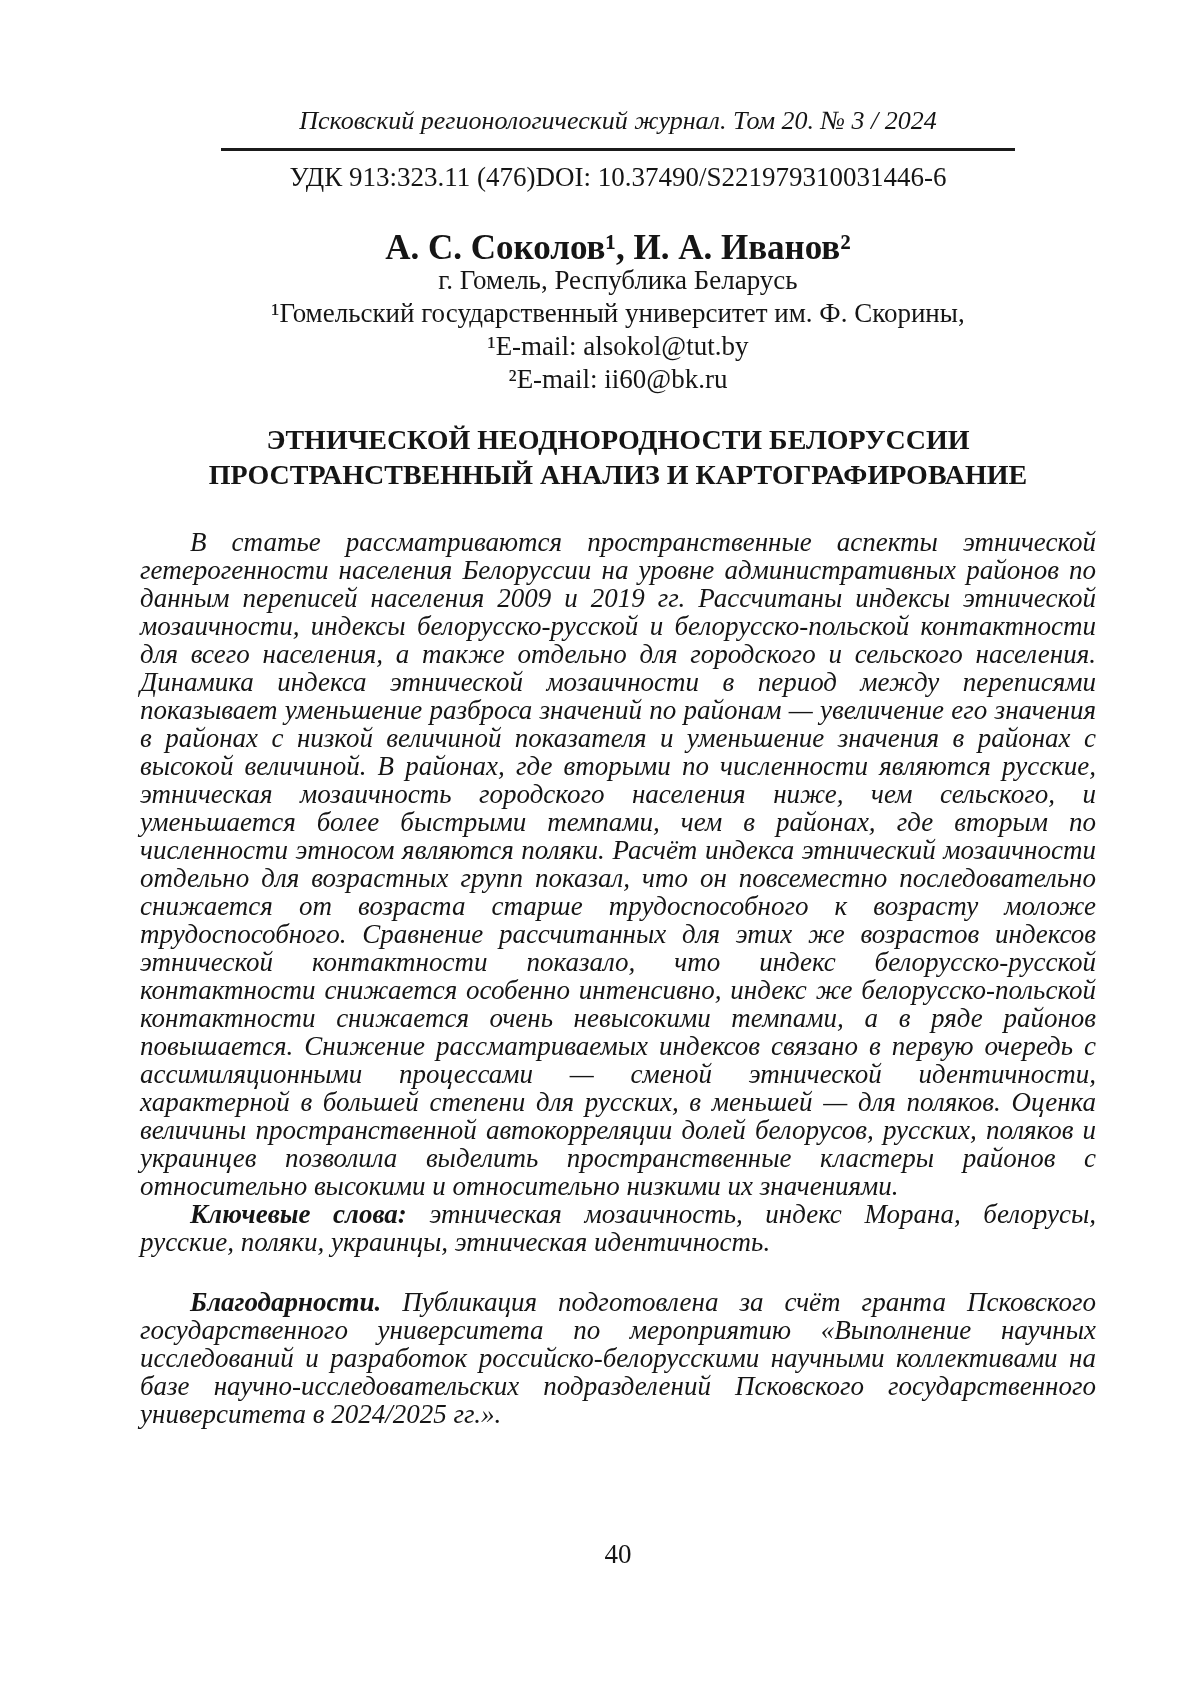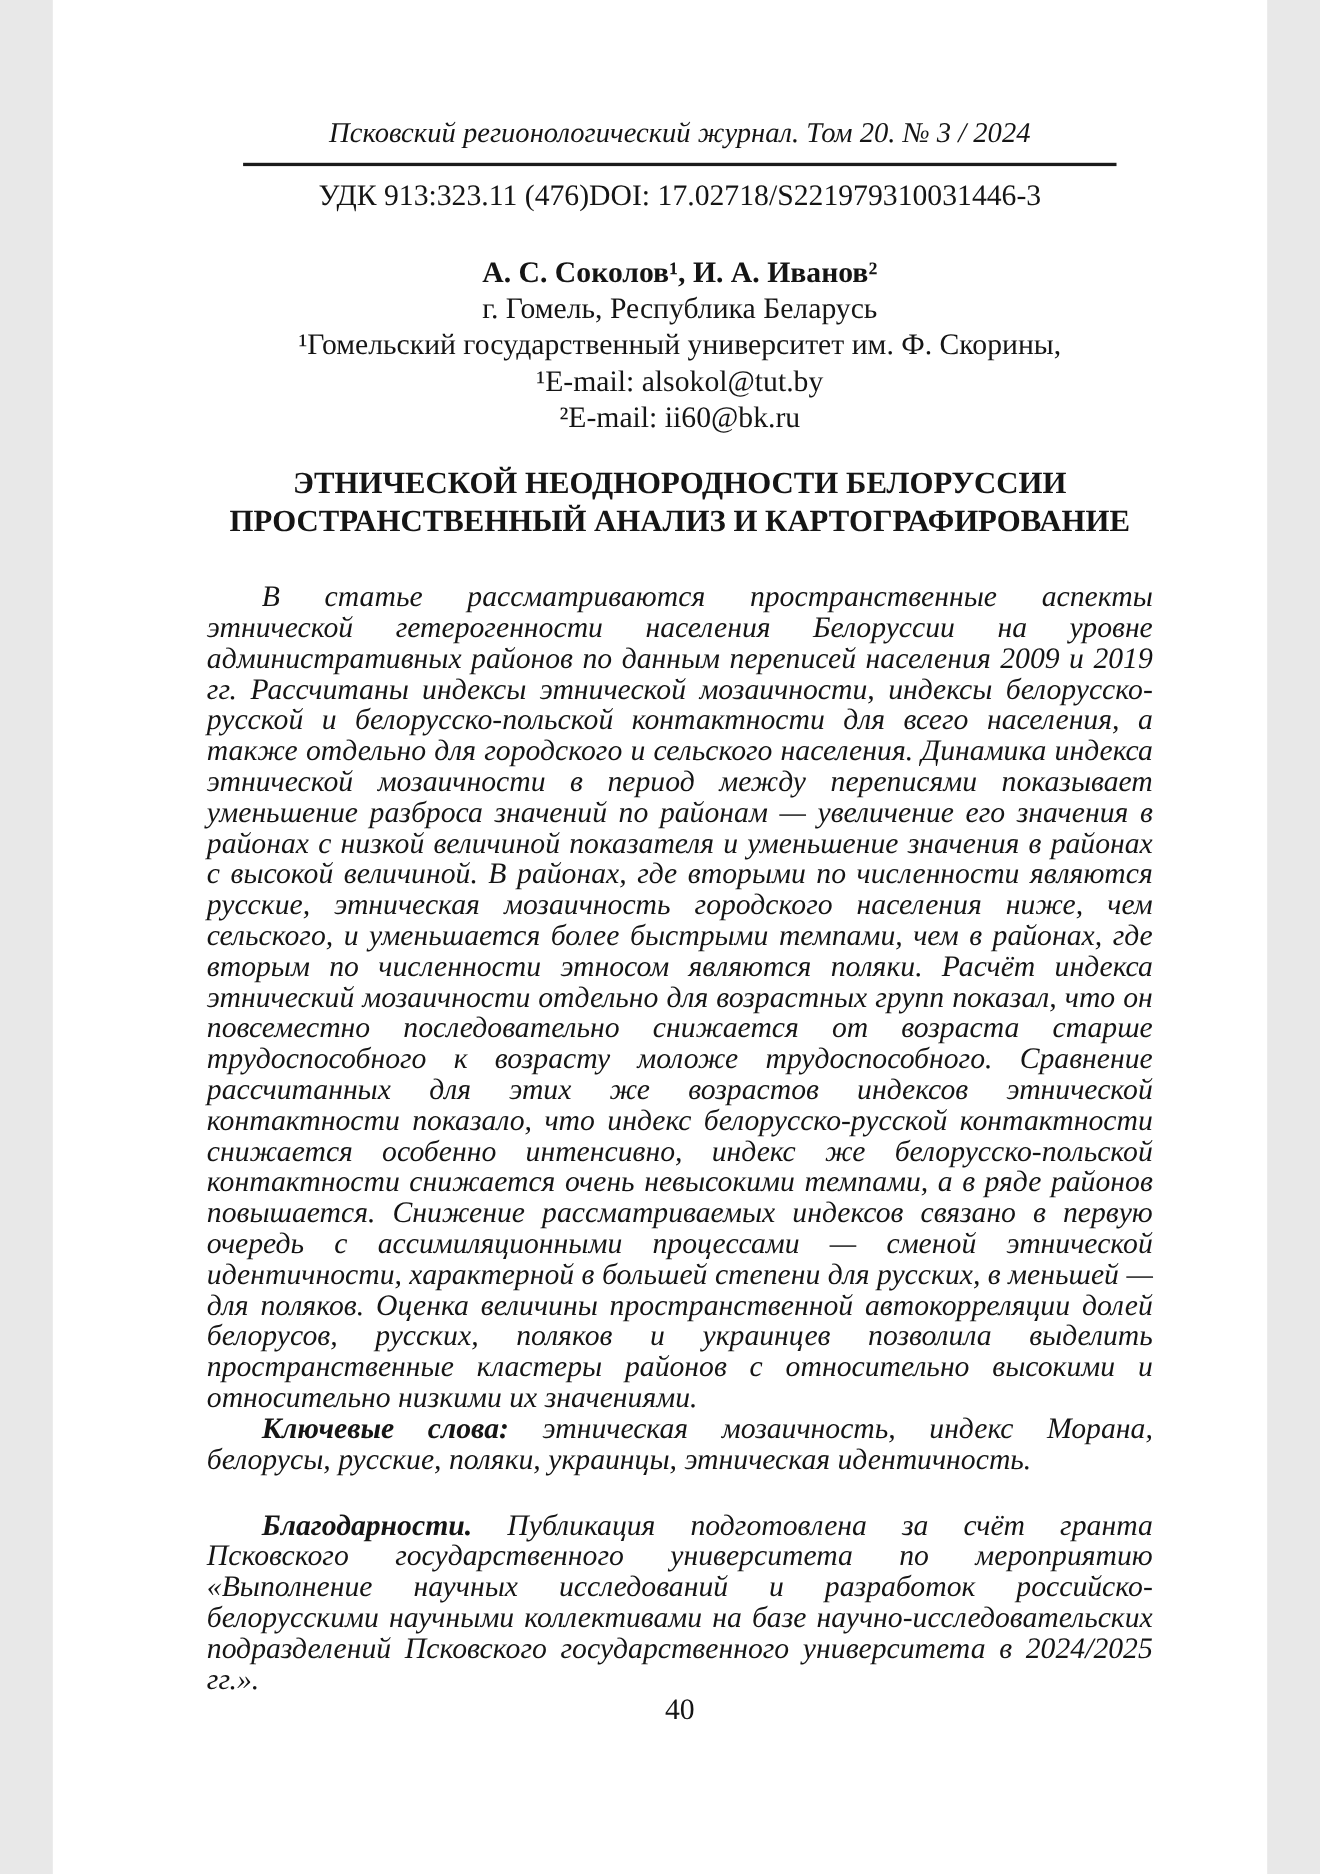--- a/index.html
+++ b/index.html
@@ -2,21 +2,21 @@
 <html lang="ru"><head>
 <meta charset="utf-8">
 <style>
   html, body {
     margin: 0;
     padding: 0;
     background: #e8e8e8;
   }
   .page {
     position: relative;
-    width: 1104px;
+    width: 1200px;
     height: 1704px;
     margin: 0 auto;
     background: #ffffff;
     color: #151515;
     font-family: "Liberation Serif", "DejaVu Serif", serif;
     overflow: hidden;
   }
   .content {
     padding: 0 104px 0 140px;
   }
@@ -39,21 +39,21 @@
     display: flex;
     justify-content: center;
     align-items: baseline;
     font-size: 27px;
     line-height: 32px;
   }
   .authors {
     margin-top: 38px;
     text-align: center;
     font-weight: bold;
-    font-size: 27px;
+    font-size: 35px;
     line-height: 33px;
   }
   .affil {
     text-align: center;
     font-size: 27px;
     line-height: 33px;
   }
   .title {
     margin: 26px 0 0 0;
     text-align: center;
@@ -90,21 +90,21 @@
 
 <div class="page">
   <div class="content">
 
     <div class="journal-line">Псковский регионологический журнал. Том 20. № 3 / 2024</div>
 
     <div class="rule"></div>
 
     <div class="meta-row">
       <span class="udk">УДК 913:323.11 (476)</span>
-      <span class="doi">DOI: 17.02718/S221979310031446-3</span>
+      <span class="doi">DOI: 10.37490/S221979310031446-6</span>
     </div>
 
     <div class="authors">А. С. Соколов¹, И. А. Иванов²</div>
 
     <div class="affil">г. Гомель, Республика Беларусь</div>
     <div class="affil">¹Гомельский государственный университет им. Ф. Скорины,</div>
     <div class="affil">¹E-mail: alsokol@tut.by</div>
     <div class="affil">²E-mail: ii60@bk.ru</div>
 
     <h1 class="title">

